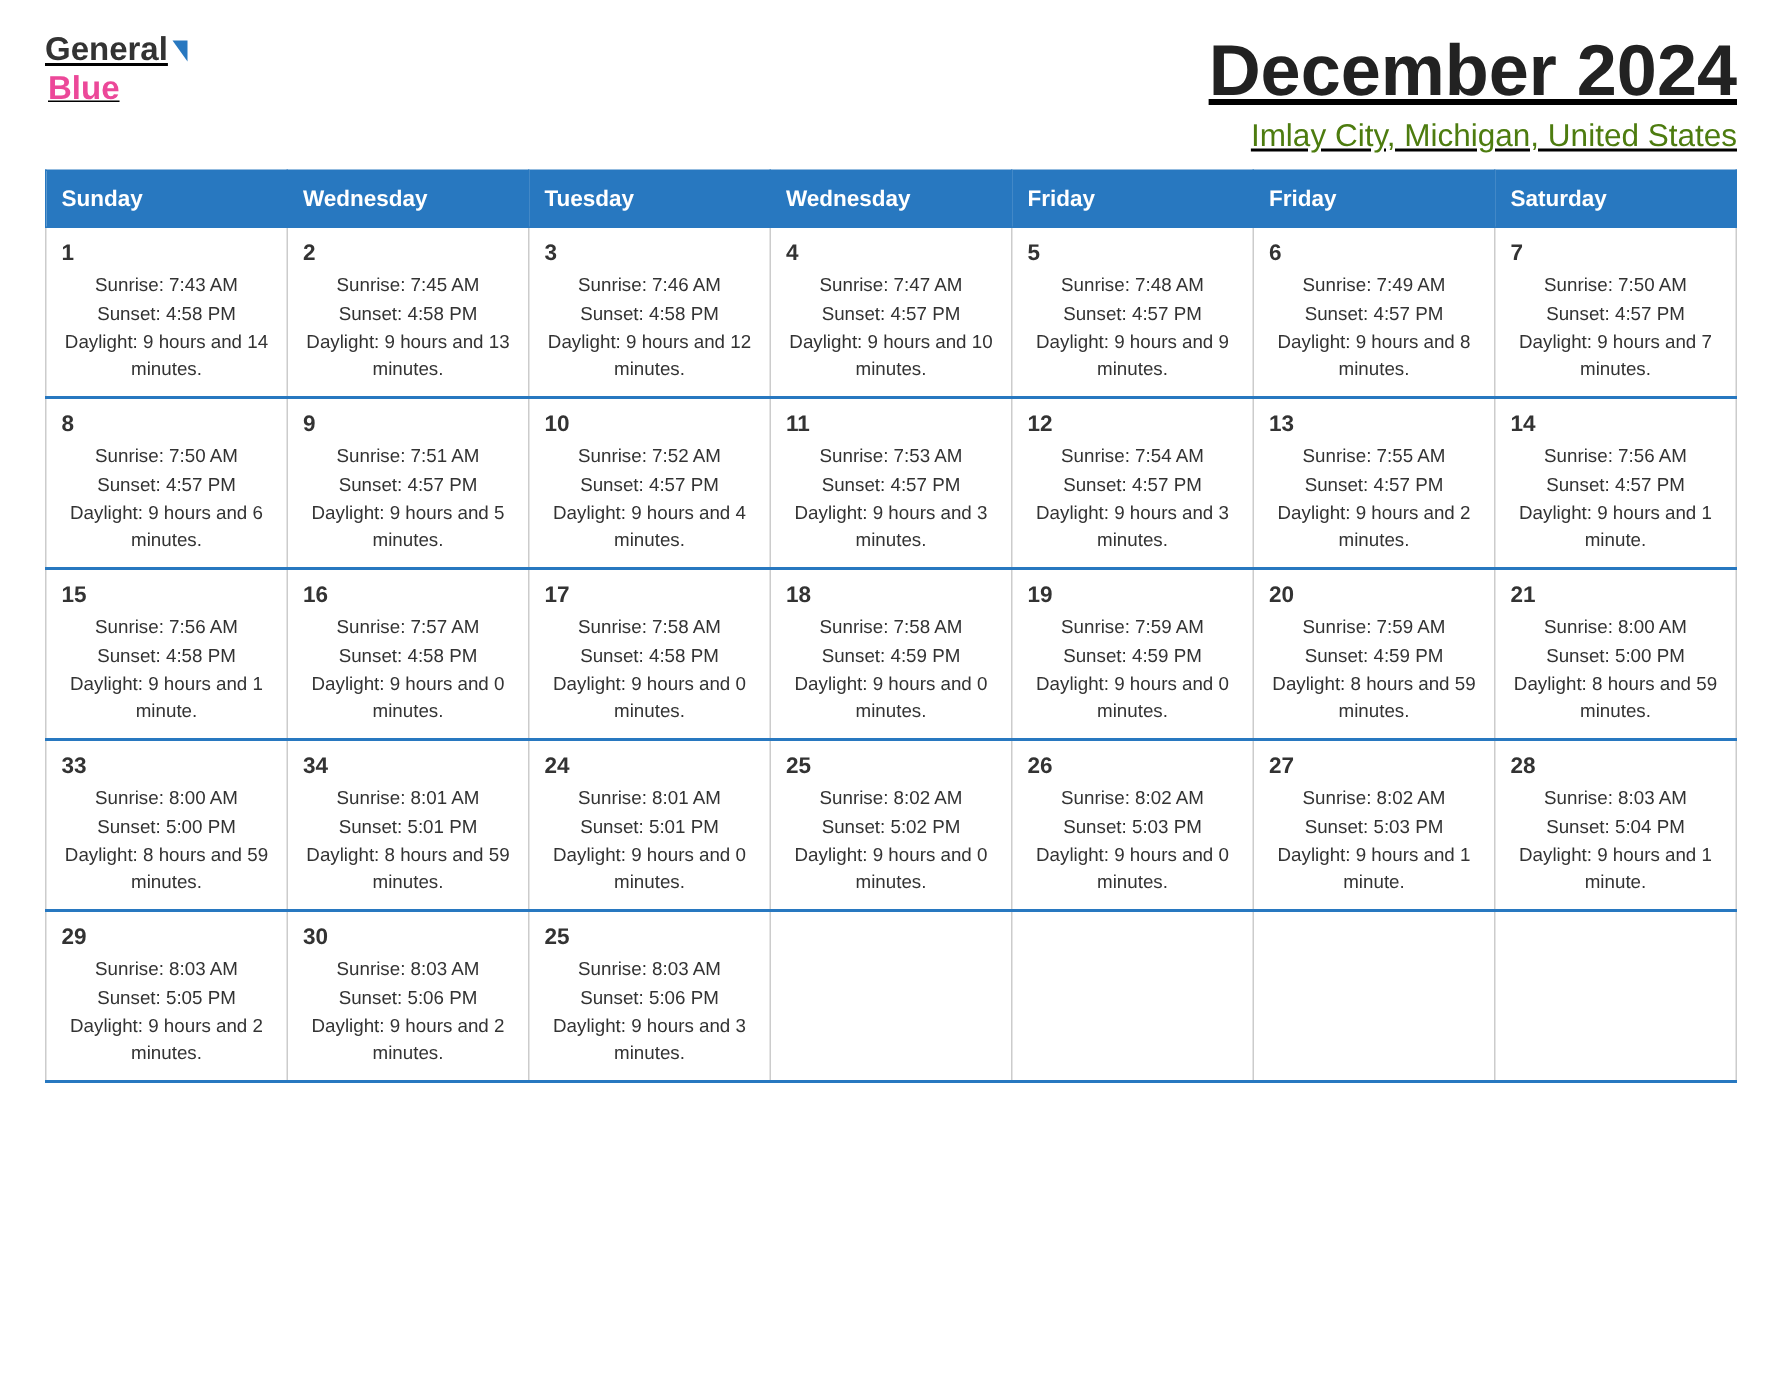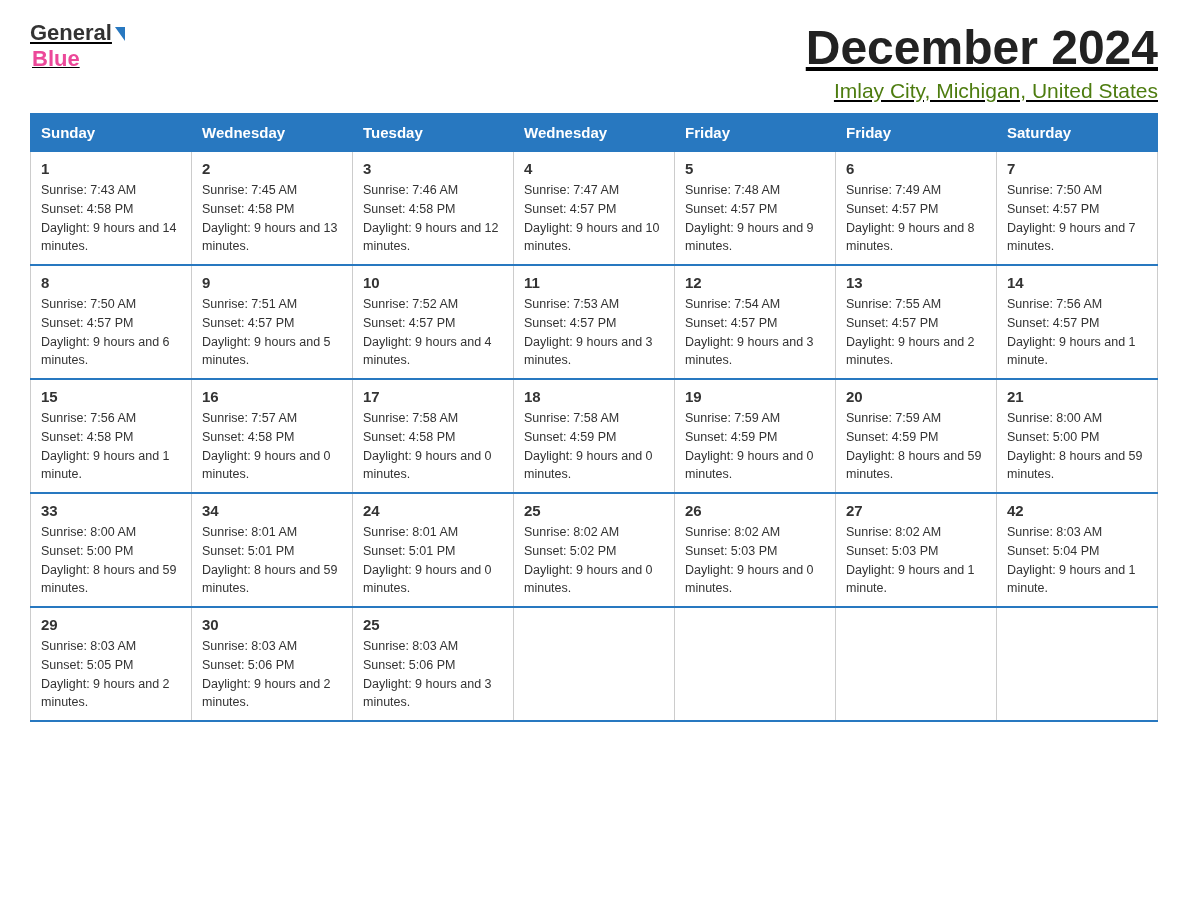--- a/index.html
+++ b/index.html
@@ -65,20 +65,21 @@
     .day-number {
       font-size: 15px;
       font-weight: bold;
       margin-bottom: 4px;
       display: block;
     }
     .day-info {
       font-size: 12.5px;
       line-height: 1.5;
       color: #333;
+      text-align: center;
     }
     tbody tr {
       border-bottom: 2px solid #2878c0;
     }
     td.empty {
       background: #fff;
     }
   </style>
 </head>
 <body>
@@ -221,21 +222,21 @@
         </td>
         <td>
           <span class="day-number">26</span>
           <div class="day-info">Sunrise: 8:02 AM<br>Sunset: 5:03 PM<br>Daylight: 9 hours and 0 minutes.</div>
         </td>
         <td>
           <span class="day-number">27</span>
           <div class="day-info">Sunrise: 8:02 AM<br>Sunset: 5:03 PM<br>Daylight: 9 hours and 1 minute.</div>
         </td>
         <td>
-          <span class="day-number">42</span>
+          <span class="day-number">28</span>
           <div class="day-info">Sunrise: 8:03 AM<br>Sunset: 5:04 PM<br>Daylight: 9 hours and 1 minute.</div>
         </td>
       </tr>
       <tr>
         <td>
           <span class="day-number">29</span>
           <div class="day-info">Sunrise: 8:03 AM<br>Sunset: 5:05 PM<br>Daylight: 9 hours and 2 minutes.</div>
         </td>
         <td>
           <span class="day-number">30</span>

